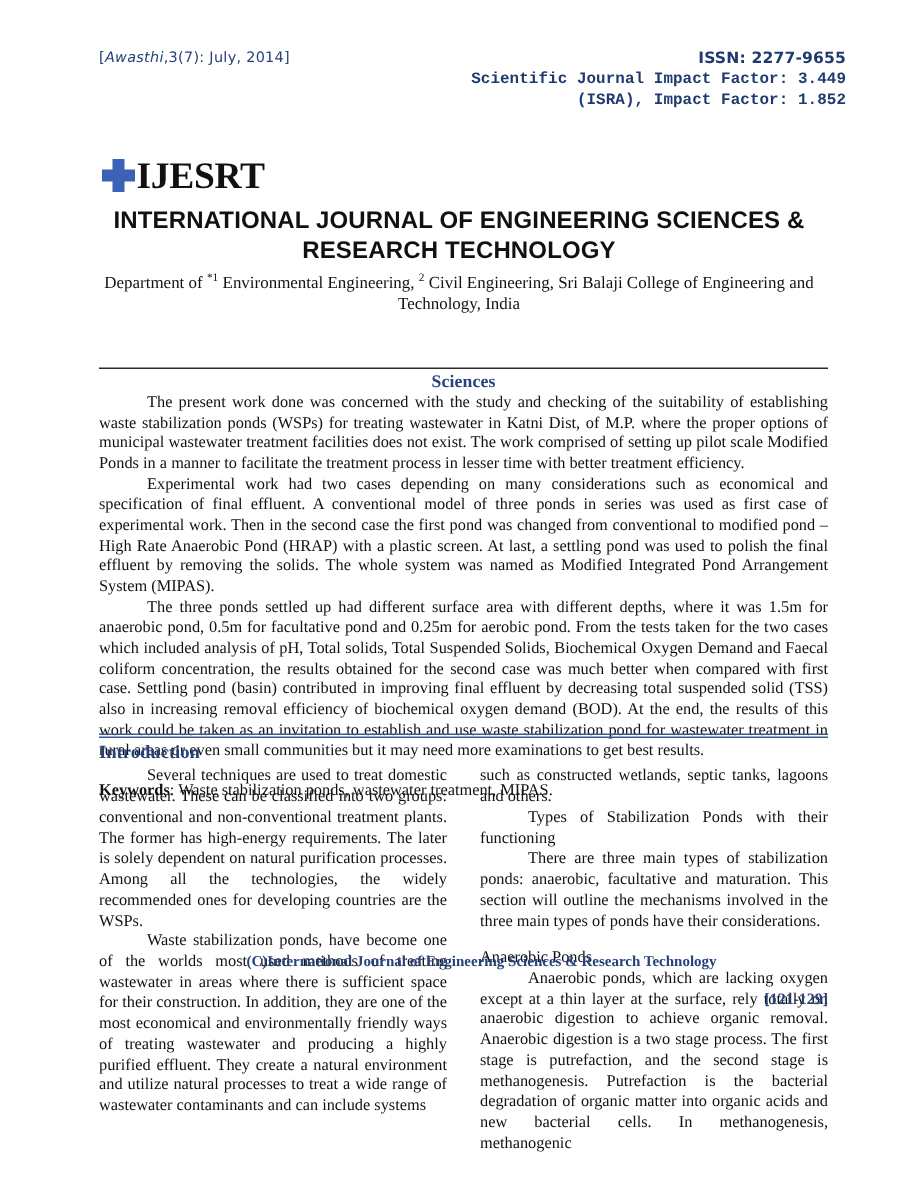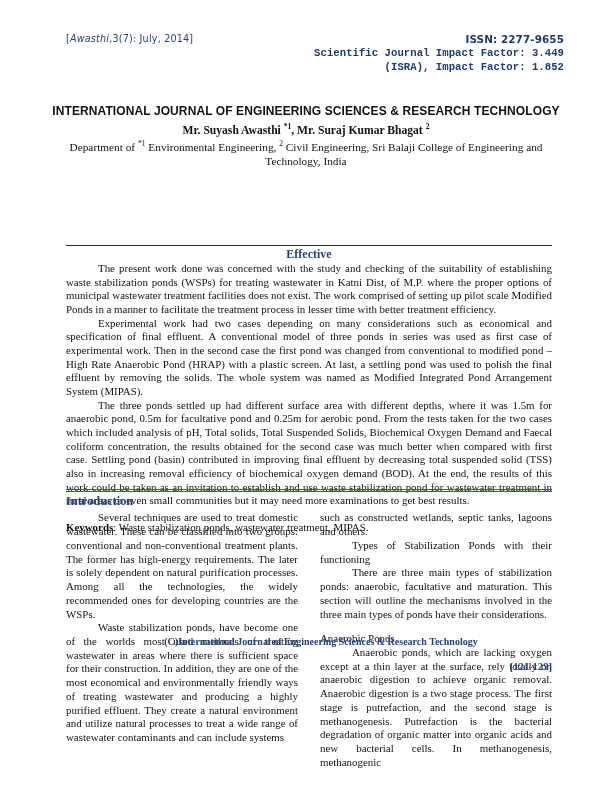--- a/index.html
+++ b/index.html
@@ -100,21 +100,21 @@
     font-family: "Liberation Serif", serif;
     font-weight: bold;
     font-size: 25px;
     letter-spacing: -0.2px;
     color: #111111;
     line-height: 1;
   }
   .journal-name {
     font-family: "Liberation Sans", sans-serif;
     font-weight: bold;
-    font-size: 12px;
+    font-size: 16px;
     color: #111111;
     line-height: 1.25;
     margin-top: 4px;
     letter-spacing: 0.1px;
     text-align: center;
   }
   .article-title {
     font-family: "Liberation Serif", serif;
     font-weight: bold;
     font-size: 12.6px;
@@ -278,28 +278,34 @@
   <div class="runhead">
     <div class="runhead-left"><span>[</span><i>Awasthi</i><span>,3(7): July, 2014]</span></div>
     <div class="runhead-right">
       <div class="issn-line">ISSN: 2277-9655</div>
       <div class="if-line">Scientific Journal Impact Factor: 3.449</div>
       <div class="if-line">(ISRA), Impact Factor: 1.852</div>
     </div>
   </div>
 
   <div class="masthead">
+    <div class="logo-row">
+      <span class="logo-mark">
+        <span class="bar-h"></span>
+        <span class="bar-v"></span>
+      </span>
+      <span class="logo-text">IJESRT</span>
+    </div>
     <div class="journal-name">INTERNATIONAL JOURNAL OF ENGINEERING SCIENCES &amp; RESEARCH TECHNOLOGY</div>
-    <div class="authors"><span>Mr. Suyash Awasthi </span><sup>*1</sup><span>, Mr. Suraj Kumar Bhagat </span><sup>2</sup></div>
     <div class="affil"><span>Department of  </span><sup>*1</sup><span> Environmental Engineering, </span><sup>2</sup><span> Civil Engineering, Sri Balaji College of Engineering and Technology, India</span></div>
   </div>
 
   <div class="abstract-block">
     <hr class="rule-thick">
-    <div class="abstract-title">Effective</div>
+    <div class="abstract-title">Sciences</div>
     <p class="abs-para">The present work done was concerned with the study and checking of the suitability of establishing waste stabilization ponds (WSPs) for treating wastewater in Katni Dist, of M.P. where the proper options of municipal wastewater treatment facilities does not exist. The work comprised of setting up pilot scale Modified Ponds in a manner to facilitate the treatment process in lesser time with better treatment efficiency.</p>
     <p class="abs-para">Experimental work had two cases depending on many considerations such as economical and specification of final effluent. A conventional model of three ponds in series was used as first case of experimental work. Then in the second case the first pond was changed from conventional to modified pond – High Rate Anaerobic Pond (HRAP) with a plastic screen. At last, a settling pond was used to polish the final effluent by removing the solids. The whole system was named as Modified Integrated Pond Arrangement System (MIPAS).</p>
     <p class="abs-para">The three ponds settled up had different surface area with different depths, where it was 1.5m for anaerobic pond, 0.5m for facultative pond and 0.25m for aerobic pond. From the tests taken for the two cases which included analysis of pH, Total solids, Total Suspended Solids, Biochemical Oxygen Demand and Faecal coliform concentration, the results obtained for the second case was much better when compared with first case. Settling pond (basin) contributed in improving final effluent by decreasing total suspended solid (TSS) also in increasing removal efficiency of biochemical oxygen demand (BOD). At the end, the results of this work could be taken as an invitation to establish and use waste stabilization pond for wastewater treatment in rural areas or even small communities but it may need more examinations to get best results.</p>
     <div class="keywords"><b>Keywords</b><span>: Waste stabilization ponds, wastewater treatment, MIPAS.</span></div>
   </div>
 
   <div class="section-block">
     <hr class="rule-blue-thick">
     <hr class="rule-blue-thin">
     <div class="section-heading">Introduction</div>

